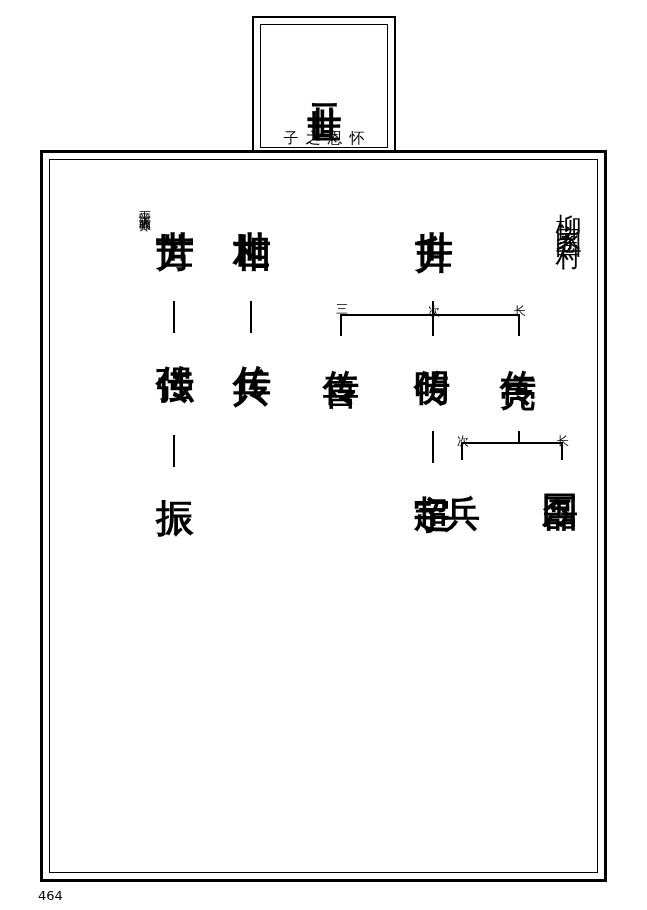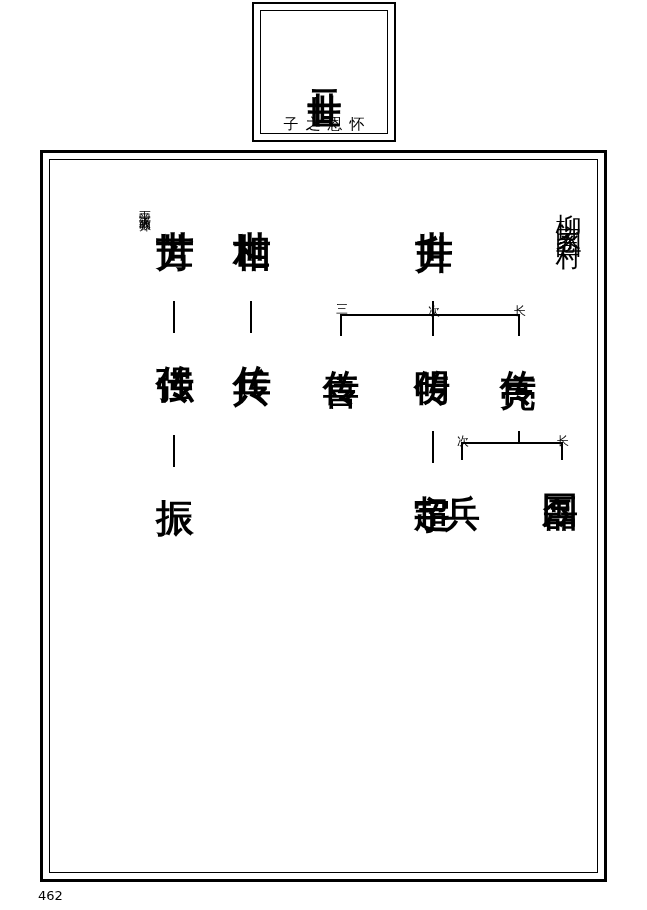--- a/index.html
+++ b/index.html
@@ -13,21 +13,21 @@
     position: relative;
     font-family: "DejaVu Serif", serif;
     color: #000000;
     overflow: hidden;
   }
 
   
   .header-box {
     position: absolute;
     left: 252px;
-    top: 2px;
+    top: 16px;
     width: 144px;
     height: 140px;
     border: 2px solid #000;
     box-sizing: border-box;
     background: #fff;
   }
   .header-box-inner {
     position: absolute;
     left: 6px;
     top: 6px;
@@ -201,13 +201,13 @@
   <div class="vline" style="left: 475px; top: 278px; height: 12px;"></div>
   <div class="hline" style="left: 418px; top: 289px; width: 102px;"></div>
   <div class="vline" style="left: 418px; top: 289px; height: 18px;"></div>
   <div class="vline" style="left: 518px; top: 289px; height: 18px;"></div>
   <div class="rank-label" style="left: 411px; top: 272px;">次</div>
   <div class="rank-label" style="left: 511px; top: 272px;">长</div>
   <div class="vtext name-mid" style="left: 402px; top: 312px;">兵</div>
   <div class="vtext name-mid" style="left: 500px; top: 312px;">国磊</div>
 </div>
 
-<div class="page-number">462</div>
+<div class="page-number">464</div>
 
 </body></html>

